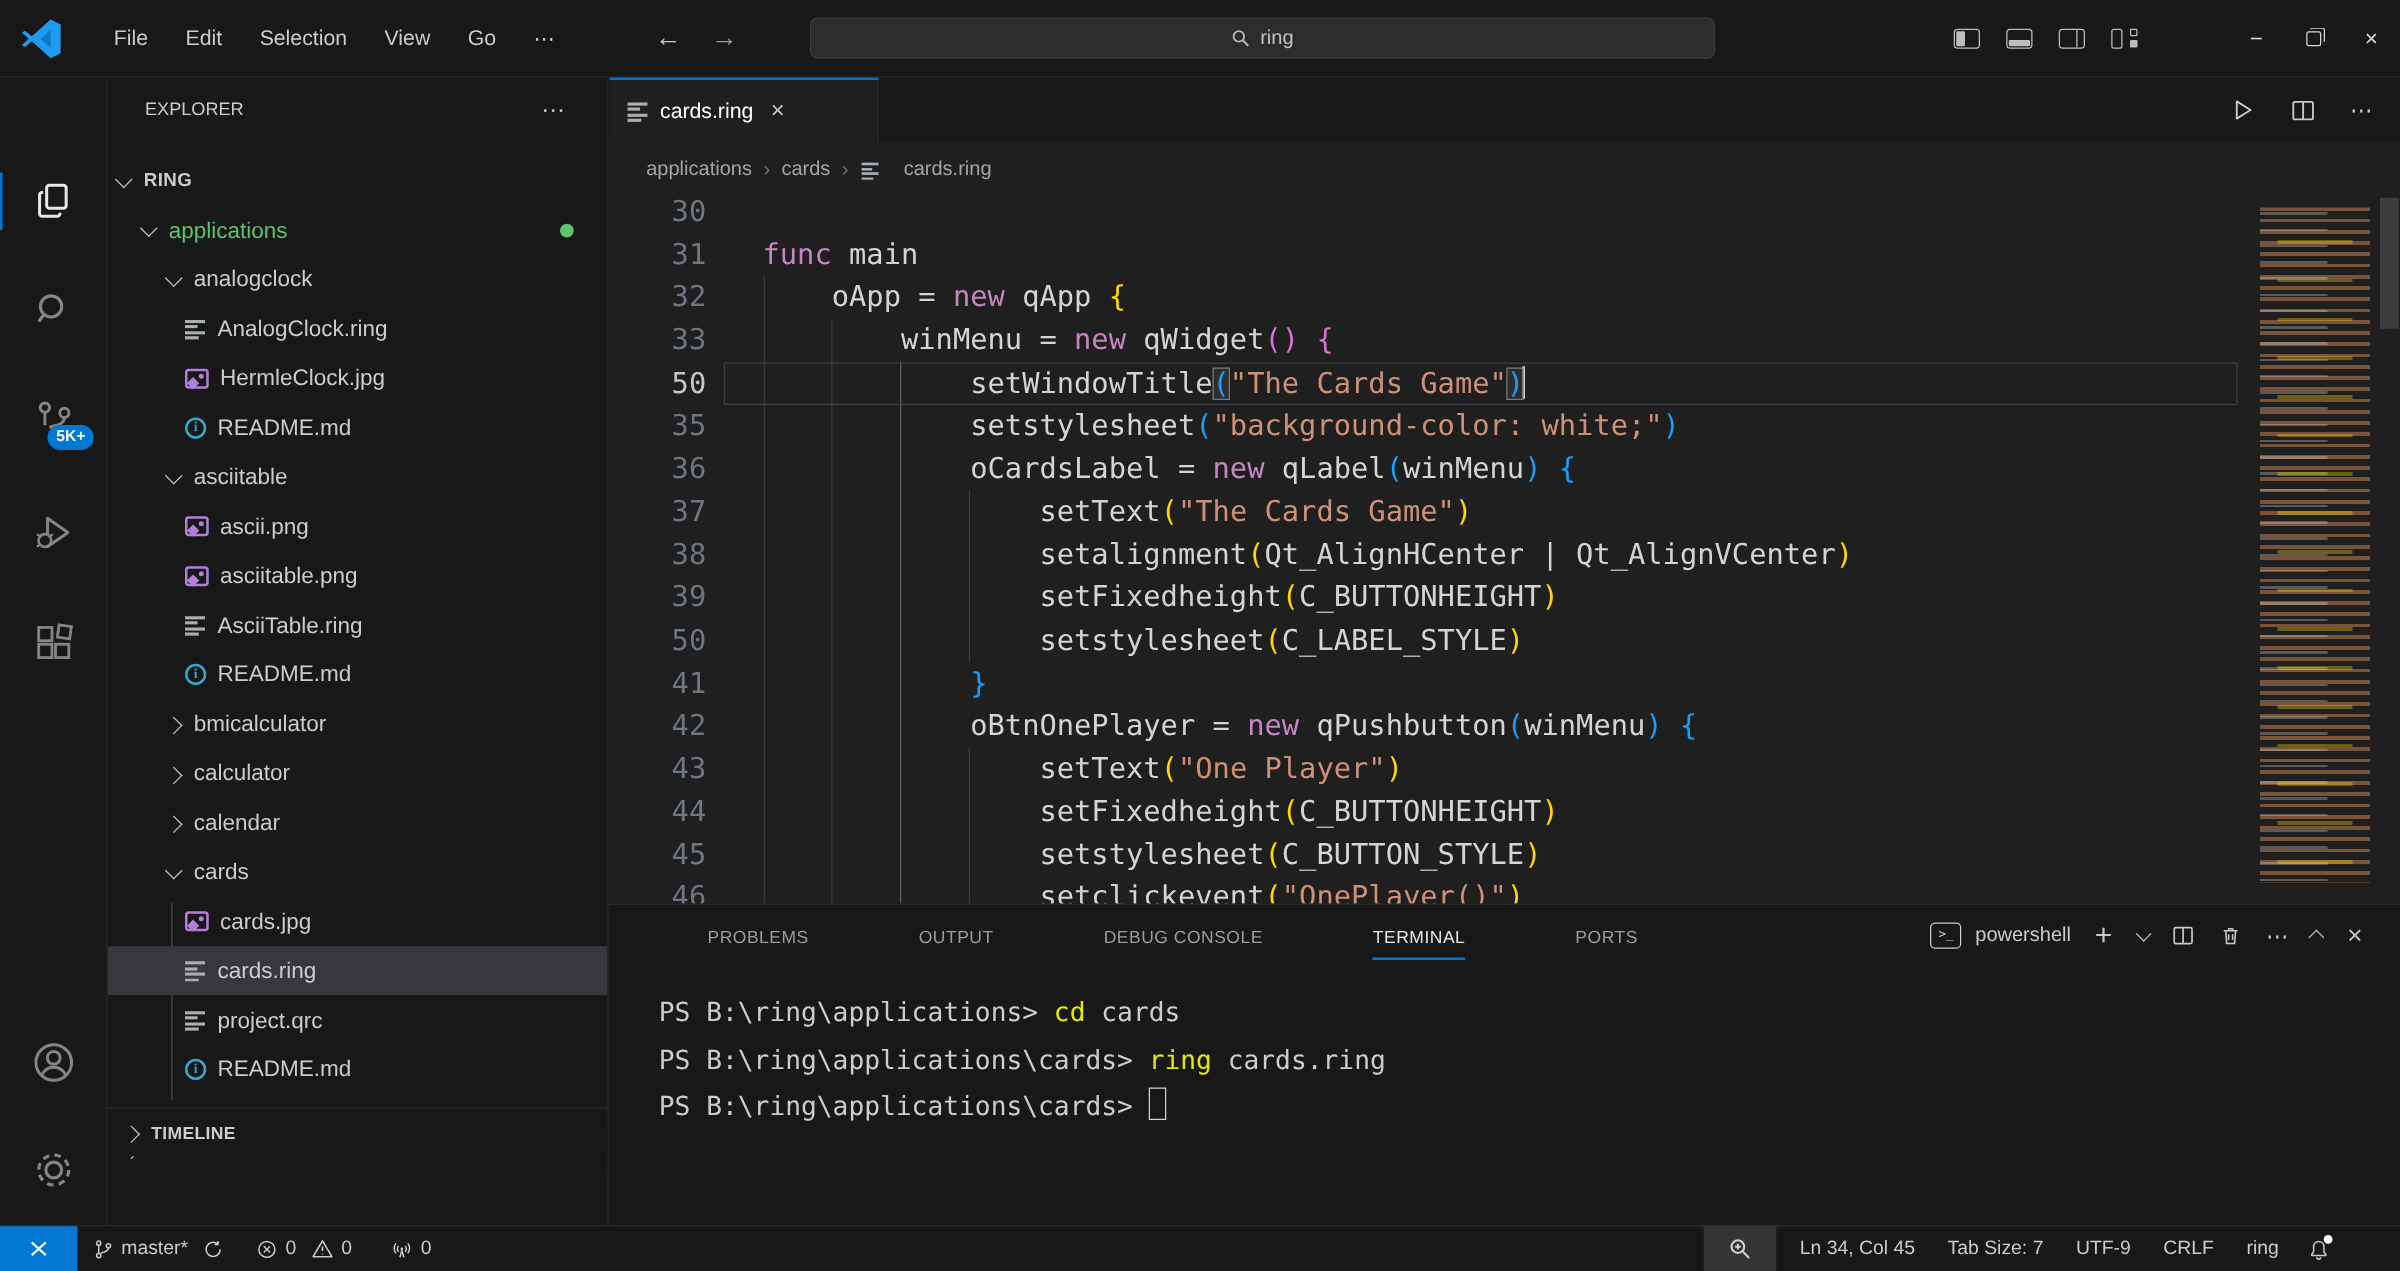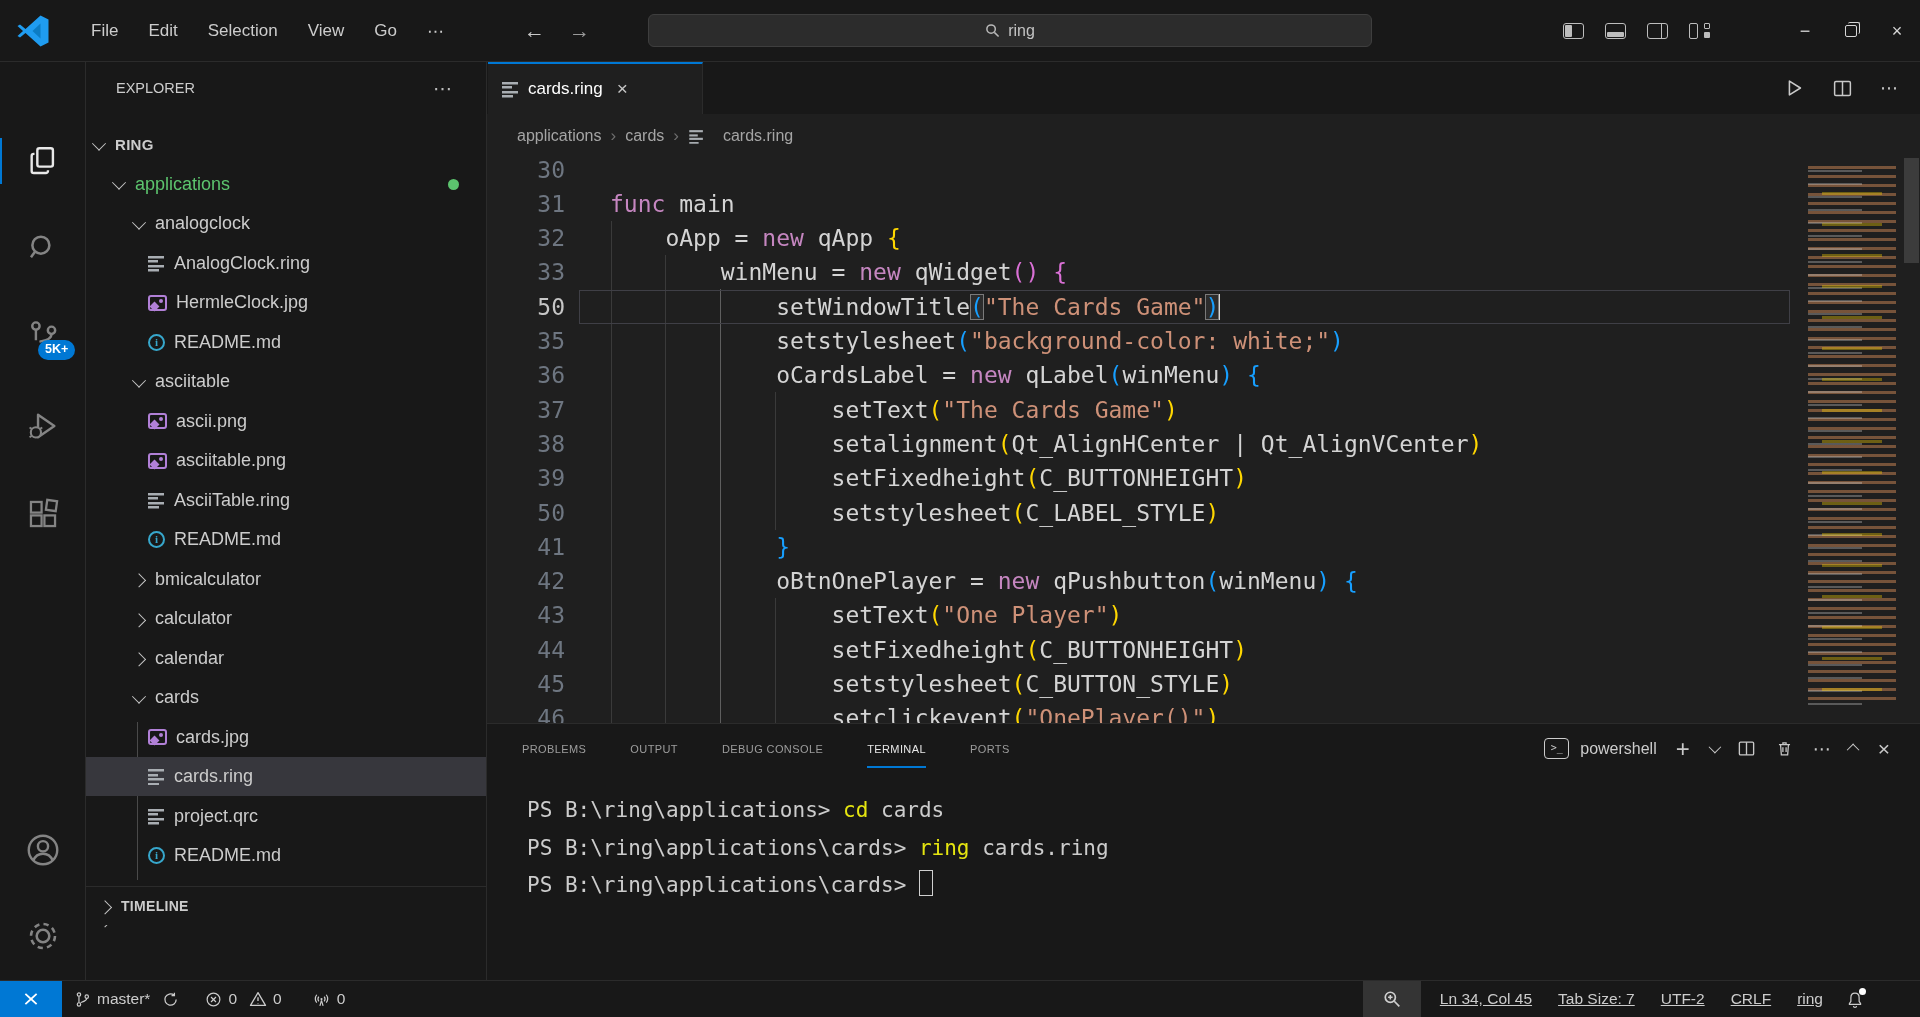--- a/index.html
+++ b/index.html
@@ -108,21 +108,21 @@
   .mm1{left:6px;width:88px;background:repeating-linear-gradient(to bottom,rgba(205,135,85,.50) 0 3px,transparent 3px 9px);}
   .mm2{left:6px;width:54px;background:repeating-linear-gradient(to bottom,transparent 0 4px,rgba(225,225,225,.30) 4px 6px,transparent 6px 13px);}
   .mm3{left:20px;width:60px;background:repeating-linear-gradient(to bottom,transparent 0 26px,rgba(255,215,0,.35) 26px 29px,transparent 29px 31px);}
   .scrollthumb{position:absolute;right:1px;top:0;width:15px;height:105px;background:rgba(121,121,121,.32);}
 
   
   .panel{position:absolute;left:0;top:661px;width:100%;height:257px;background:#181818;
          border-top:1px solid #2b2b2b;box-sizing:border-box;}
   .phead{position:absolute;left:0;top:0;width:100%;height:49px;}
   .ptabs{position:absolute;left:35px;top:0;height:49px;display:flex;gap:44px;align-items:center;}
-  .ptab{font-size:11px;letter-spacing:.4px;color:#9d9d9d;position:relative;height:49px;display:flex;align-items:center;}
+  .ptab{font-size:14px;letter-spacing:.4px;color:#9d9d9d;position:relative;height:49px;display:flex;align-items:center;margin-left:44px;}
   .ptab.pact{color:#e7e7e7;}
   .ptab.pact::after{content:"";position:absolute;left:0;right:0;bottom:5px;height:2px;background:#0078d4;}
   .pright{position:absolute;right:30px;top:0;height:49px;display:flex;align-items:center;gap:19px;color:#cccccc;}
   .term-ico{width:25px;height:21px;border:1.5px solid #cccccc;border-radius:4px;font-family:"DejaVu Sans Mono",monospace;
             font-size:10px;line-height:18px;text-align:center;box-sizing:border-box;}
   .shellname{font-size:16px;margin-left:-8px;}
   .pico{font-size:18px;color:#c9c9c9;}
   .chevsm{width:8px;height:8px;border-right:1.5px solid #c9c9c9;border-bottom:1.5px solid #c9c9c9;display:inline-block;}
   .chevsm.dn{transform:rotate(45deg) translateY(-2px);}
   .chevsm.up{transform:rotate(-135deg) translateY(-2px);}
@@ -131,21 +131,21 @@
   .tg-pl{color:#cccccc;} .tg-cmd{color:#e5e510;}
   .tcur{display:inline-block;width:12px;height:24px;border:1.6px solid #d0d0d0;vertical-align:-4px;}
 
   
   .statusbar{position:absolute;left:0;top:980px;width:1920px;height:37px;background:#181818;
              border-top:1px solid #2b2b2b;box-sizing:border-box;font-size:15.5px;display:flex;align-items:center;}
   .remote{position:absolute;left:0;top:0;width:62px;height:36px;background:#0078d4;display:flex;
           align-items:center;justify-content:center;}
   .sleft{position:absolute;left:74px;display:flex;align-items:center;gap:8px;}
   .sgroup{display:flex;align-items:center;gap:6px;}
-  .sitem{padding:0 13px;text-decoration:underline;}
+  .sitem{padding:0 13px;}
   .sright{position:absolute;right:56px;display:flex;align-items:center;}
   .zoombox{width:58px;height:36px;background:#343434;display:flex;align-items:center;justify-content:center;margin-right:6px;}
   .bellwrap{position:relative;margin-left:10px;}
   .belldot{position:absolute;right:-2px;top:-2px;width:7px;height:7px;border-radius:50%;background:#ffffff;}
   svg{display:block;}
 </style>
 </head>
 <body>
 
 <div class="titlebar">
@@ -477,21 +477,21 @@
     <span class="zoombox">
       <svg width="18" height="18" viewBox="0 0 16 16">
         <circle cx="6.5" cy="6.5" r="4.5" fill="none" stroke="#d0d0d0" stroke-width="1.5"></circle>
         <path d="M6.5 4.5 v4 M4.5 6.5 h4" stroke="#d0d0d0" stroke-width="1.4"></path>
         <line x1="10" y1="10" x2="14.5" y2="14.5" stroke="#d0d0d0" stroke-width="1.5"></line>
       </svg>
     </span>
     <span id="sright" style="display:flex;align-items:center;">
         <span class="sitem">Ln 34, Col 45</span>
         <span class="sitem">Tab Size: 7</span>
-        <span class="sitem">UTF-2</span>
+        <span class="sitem">UTF-9</span>
         <span class="sitem">CRLF</span>
         <span class="sitem">ring</span>
       </span>
     <span class="bellwrap">
       <svg width="18" height="19" viewBox="0 0 24 24">
         <path d="M12 3.5 c-3.4 0 -5.5 2.6 -5.5 6 v5 L4.5 17.5 v1 h15 v-1 L17.5 14.5 v-5 c0 -3.4 -2.1 -6 -5.5 -6 Z" fill="none" stroke="#cccccc" stroke-width="1.6" stroke-linejoin="round"></path>
         <path d="M10 20.5 a2 2 0 0 0 4 0" fill="none" stroke="#cccccc" stroke-width="1.6"></path>
       </svg>
       <span class="belldot"></span>
     </span>

